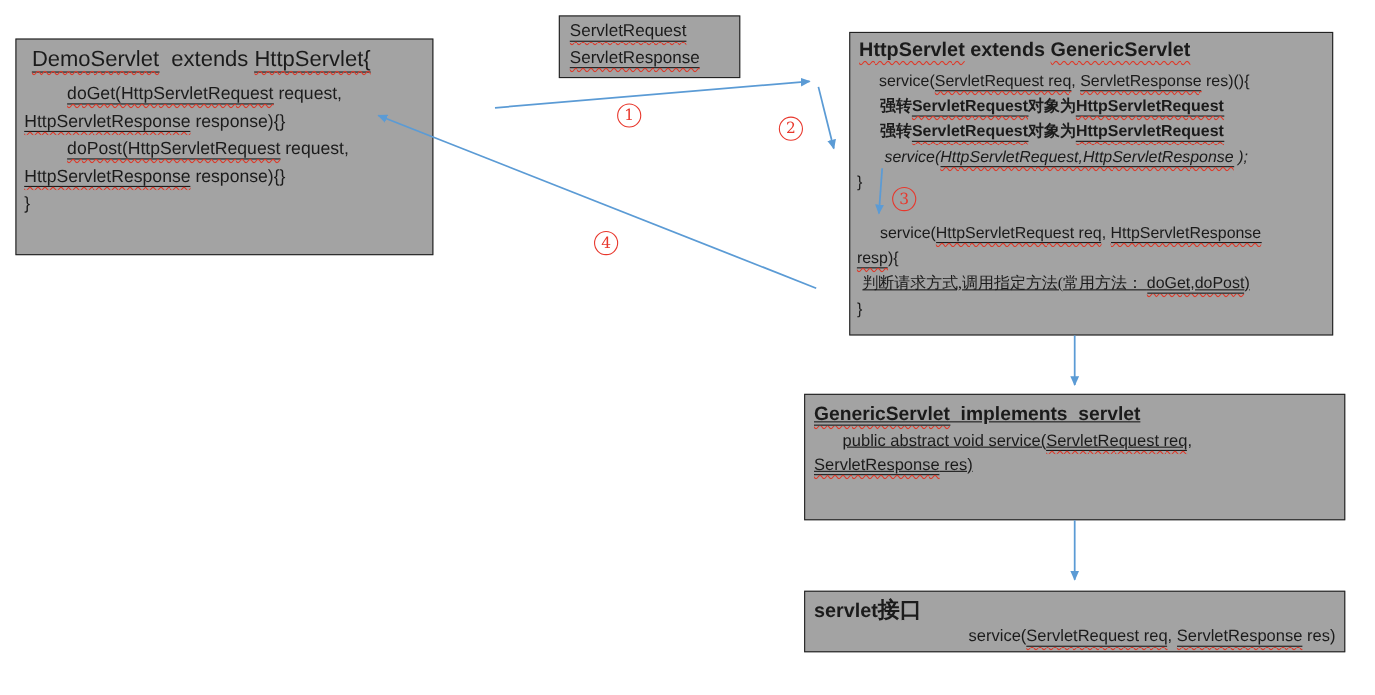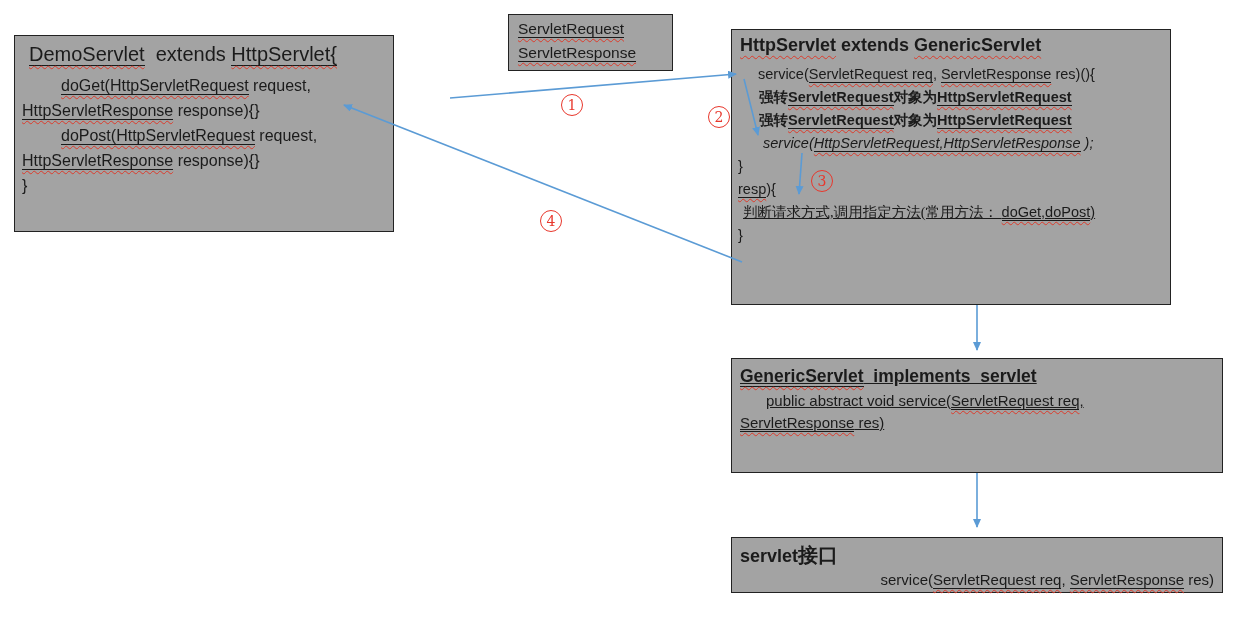--- a/index.html
+++ b/index.html
@@ -31,21 +31,21 @@
   #box-demo .title { font-size:20px; line-height:28px; margin-left:7px; }
   #box-demo .line { line-height:25px; }
   #box-demo .ind { margin-left:39px; }
   #box-demo .first { margin-top:6px; }
 
   
   #box-params { left:508px; top:14px; width:165px; height:57px; padding:2px 9px; font-size:15.5px; }
   #box-params .line { line-height:24px; }
 
   
-  #box-http { left:731px; top:29px; width:440px; height:276px; padding:4px 6px; font-size:14.5px; }
+  #box-http { left:772px; top:29px; width:440px; height:276px; padding:4px 6px; font-size:14.5px; }
   #box-http .title { font-size:18px; line-height:24px; margin-left:2px; }
   #box-http .line { line-height:23px; }
   #box-http .i1 { margin-left:20px; }
   #box-http .i2 { margin-left:21px; }
   #box-http .i3 { margin-left:25px;font-style:italic; }
   #box-http .i4 { margin-left:5px;text-decoration:underline; }
   #box-http .first { margin-top:6px; }
   #box-http .gap { margin-top:23px; }
 
   
@@ -96,20 +96,21 @@
     <div class="line"><span class="u">ServletResponse</span></div>
   </div>
 
   <div class="box" id="box-http">
     <div class="line title b"><span class="w">HttpServlet</span><span> extends </span><span class="w">GenericServlet</span></div>
     <div class="line i1 first"><span>service(</span><span class="u">ServletRequest req</span><span>, </span><span class="u">ServletResponse</span><span> res)(){</span></div>
     <div class="line i2 b"><span class="cn">强转</span><span class="u">ServletRequest</span><span class="cn">对象为</span><span class="u">HttpServletRequest</span></div>
     <div class="line i2 b"><span class="cn">强转</span><span class="u">ServletRequest</span><span class="cn">对象为</span><span class="u">HttpServletRequest</span></div>
     <div class="line i3"><span>service(</span><span class="u">HttpServletRequest,HttpServletResponse</span><span> );</span></div>
     <div class="line"><span>}</span></div>
+    <div class="line i2 gap"><span>service(</span><span class="u">HttpServletRequest req</span><span>, </span><span class="u">HttpServletResponse</span></div>
     <div class="line"><span class="u">resp</span><span>){</span></div>
     <div class="line i4"><span class="cn">判断请求方式,调用指定方法(常用方法： </span><span class="u">doGet,doPost</span><span>)</span></div>
     <div class="line"><span>}</span></div>
   </div>
 
   <div class="box" id="box-generic">
     <div class="line title b"><span class="u">GenericServlet</span><span>  implements  servlet</span></div>
     <div class="line i1"><span>public abstract void service(</span><span class="u">ServletRequest req</span><span>,</span></div>
     <div class="line"><span class="u">ServletResponse</span><span> res)</span></div>
   </div>

